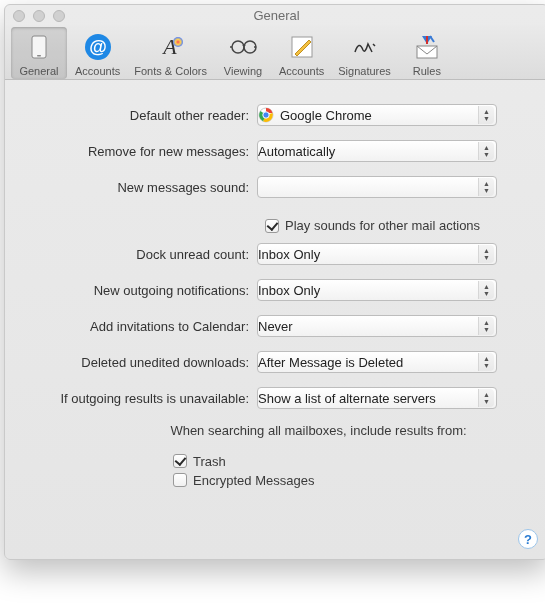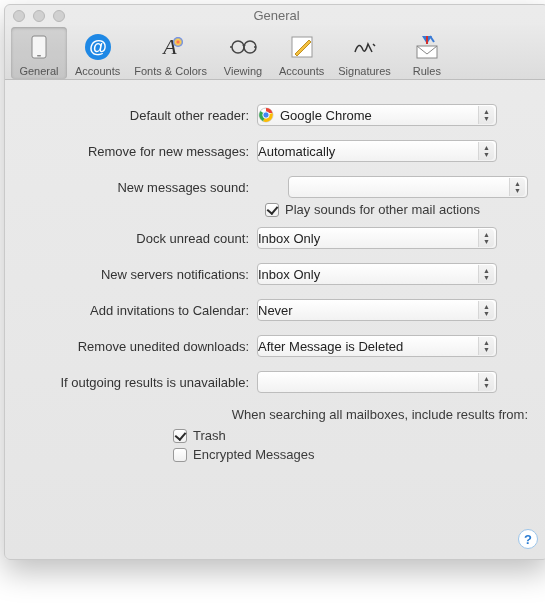--- a/index.html
+++ b/index.html
@@ -101,23 +101,23 @@
     margin-right: 6px;
     position: relative;
   }
   .chk:checked { background: linear-gradient(#fff,#f0f0f0); }
   .chk:checked::after {
     content:""; position:absolute; left:3px; top:0px;
     width:5px; height:8px; border:solid #2a2a2a; border-width:0 2px 2px 0;
     transform: rotate(40deg);
   }
   .search-section { margin-top: 4px; }
-  .search-heading { text-align:right; margin-left:84px; margin-bottom:6px; }
+  .search-heading { text-align:center; margin-left:84px; margin-bottom:16px; }
   .search-options { margin-left:148px; }
-  .search-options .opt { display:flex; align-items:flex-end; margin:4px 0; }
+  .search-options .opt { display:flex; align-items:flex-start; margin:4px 0; }
   .help {
     position:absolute; right:10px; bottom:10px;
     width:20px; height:20px; border-radius:50%;
     border:1px solid #9cc5ea; color:#2a7bd1;
     background:#fff;
     display:flex; align-items:center; justify-content:center;
     font-weight:bold; font-size:13px;
   }
 </style>
 </head>
@@ -240,67 +240,68 @@
     </div>
 
     <div class="row">
       <div class="lbl">Remove for new messages:</div>
       <div class="select">
         <span>Automatically</span>
         <span class="arrows">▲<br>▼</span>
       </div>
     </div>
 
-    <div class="row" style="margin-bottom:4px;justify-content:space-between;">
+    <div class="row" style="margin-bottom:20px;">
       <div class="lbl">New messages sound:</div>
       <div class="select">
         <span class="arrows">▲<br>▼</span>
       </div>
     </div>
     <div class="chkrow">
       <input type="checkbox" class="chk" checked="" style="">
       <span>Play sounds for other mail actions</span>
     </div>
 
     <div class="row">
       <div class="lbl">Dock unread count:</div>
       <div class="select">
         <span>Inbox Only</span>
         <span class="arrows">▲<br>▼</span>
       </div>
     </div>
 
     <div class="row">
-      <div class="lbl">New servers notifications:</div>
+      <div class="lbl">New outgoing notifications:</div>
       <div class="select">
         <span>Inbox Only</span>
         <span class="arrows">▲<br>▼</span>
       </div>
     </div>
 
     <div class="row">
       <div class="lbl">Add invitations to Calendar:</div>
       <div class="select">
         <span>Never</span>
         <span class="arrows">▲<br>▼</span>
       </div>
     </div>
 
 
     <div class="row">
-      <div class="lbl">Remove unedited downloads:</div>
+      <div class="lbl">Deleted unedited downloads:</div>
       <div class="select">
         <span>After Message is Deleted</span>
         <span class="arrows">▲<br>▼</span>
       </div>
     </div>
 
     <div class="row">
       <div class="lbl">If outgoing results is unavailable:</div>
       <div class="select">
+        <span>Show a list of alternate servers</span>
         <span class="arrows">▲<br>▼</span>
       </div>
     </div>
 
     <div class="search-section">
       <div class="search-heading">When searching all mailboxes, include results from:</div>
       <div class="search-options">
         <div class="opt">
           <input type="checkbox" class="chk" checked="" style="">
           <span>Trash</span>

